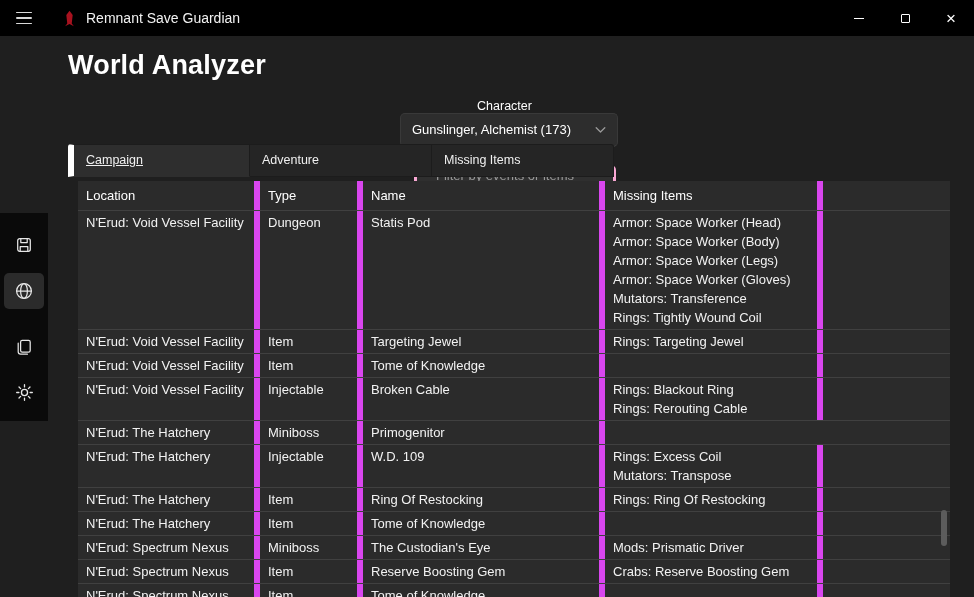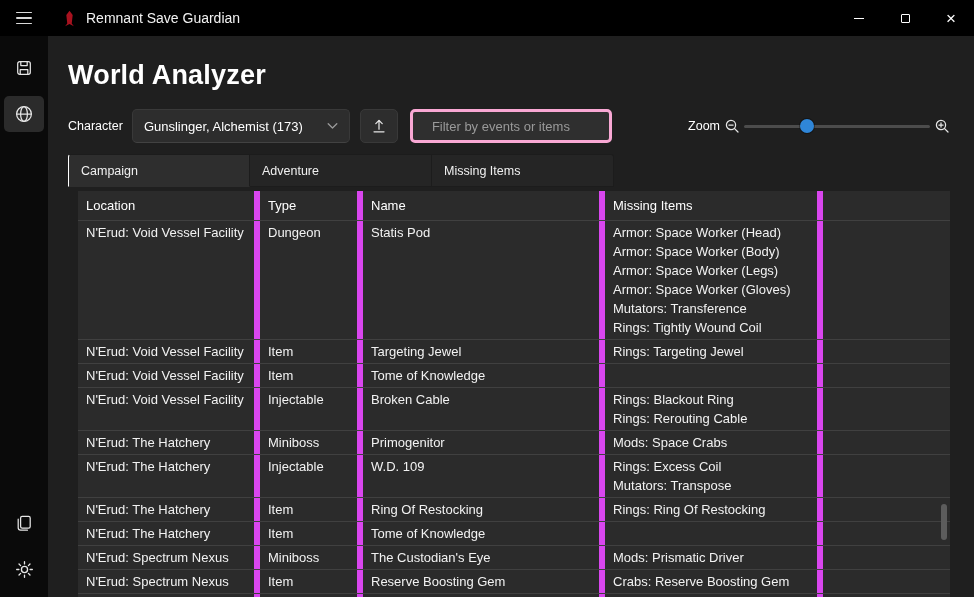--- a/index.html
+++ b/index.html
@@ -14,51 +14,51 @@
   .hamburger .bars i { display:block; height:1.5px; background:#d9d9d9; border-radius:1px; }
   .app-id { display:flex; align-items:center; gap:9px; margin-left:14px; }
   .app-title { font-size:14px; color:#f2f2f2; }
   .win-controls { margin-left:auto; display:flex; height:36px; }
   .win-btn { width:46px; height:36px; display:flex; align-items:center; justify-content:center; background:none; border:none; color:#fff; cursor:pointer; }
   .glyph-min { width:10px; height:1px; background:#fff; display:block; }
   .glyph-max { width:9px; height:9px; border:1px solid #fff; border-radius:1px; display:block; }
   .glyph-close { font-size:17px; line-height:1; color:#fff; font-weight:300; }
 
   
-  .body { flex:1; display:flex; min-height:0; }
+  .body { flex:1; display:flex; min-height:0;align-items:center; }
   .sidebar { flex:0 0 48px; background:#0a0a0a; display:flex; flex-direction:column; align-items:center; padding:14px 0 10px; gap:10px; }
   .side-btn { width:40px; height:36px; border:none; background:none; border-radius:5px; display:flex; align-items:center; justify-content:center; cursor:pointer; }
   .side-btn.active { background:#2b2b2b; }
   .side-spacer { flex:1; }
   .icon-stroke { stroke:#e6e6e6; fill:none; stroke-width:1.25; stroke-linecap:round; stroke-linejoin:round; }
   .icon-gray  { stroke:#9a9a9a; fill:none; stroke-width:1.3; stroke-linecap:round; stroke-linejoin:round; }
 
   .main { flex:1; min-width:0; display:flex; flex-direction:column; padding:0 24px 0 20px; }
   h1.page-title { font-size:27px; font-weight:600; letter-spacing:.2px; margin:24px 0 18px; }
 
   
-  .controls-row { display:flex; align-items:center; height:34px; margin-bottom:11px; }
+  .controls-row { display:flex; align-items:center; height:34px; margin-bottom:11px;flex-direction:column; }
   .char-label { font-size:12.5px; margin-right:9px; white-space:nowrap; }
   .dropdown { width:218px; height:34px; background:#2d2d2d; border:1px solid #393939; border-bottom-color:#424242; border-radius:5px; display:flex; align-items:center; padding:16px 11px; cursor:pointer; }
   .dropdown .dd-text { font-size:13px; flex:1; white-space:nowrap; overflow:hidden; }
   .sq-btn { width:38px; height:34px; margin-left:10px; background:#2d2d2d; border:1px solid #393939; border-radius:5px; display:flex; align-items:center; justify-content:center; cursor:pointer; }
   .filter-box { width:202px; height:34px; margin-left:12px; background:#2f2f2f; border:3px solid #f9a8d4; border-radius:5px; display:flex; align-items:center; padding:0 10px; gap:9px; }
   .filter-box input { flex:1; background:transparent; border:none; outline:none; color:#eee; font-size:13px; font-family:"Liberation Sans", sans-serif; }
   .filter-box input::placeholder { color:#9a9a9a; }
 
   .zoom-cluster { margin-left:auto; display:flex; align-items:center; gap:4px; }
   .zoom-label { font-size:12.5px; }
   .slider { position:relative; width:186px; height:16px; cursor:pointer; }
   .slider .track { position:absolute; left:0; right:0; top:7px; height:3px; background:#4c4c4c; border-radius:2px; }
   .slider .thumb { position:absolute; top:1px; width:14px; height:14px; border-radius:50%; background:#2f86d8; box-shadow:0 0 0 1px rgba(0,0,0,.35); }
 
   
   .tabs { display:flex; width:546px; margin-bottom:4px; }
   .tab { width:182px; height:33px; display:flex; align-items:center; padding:0 12px; font-size:12.5px; color:#f0f0f0; background:#252525; border:1px solid #1c1c1c; border-left:none; cursor:pointer; }
-  .tab:first-child { border-left:1px solid #ffffff; border-top-left-radius:3px; }
+  .tab:first-child { border-left:6px solid #ffffff; border-top-left-radius:3px;text-decoration:underline; }
   .tab:last-child { border-top-right-radius:3px; }
   .tab.active { background:#2e2e2e; border-bottom-color:#2e2e2e; }
 
   
   .table-wrap { flex:1; margin-left:10px; background:#2b2b2b; position:relative; overflow:hidden; min-height:0; }
   .trow { display:grid; grid-template-columns:182px 103px 242px 218px 1fr; border-bottom:1px solid #404040; }
   .tcell { padding:2px 8px; font-size:13px; line-height:19px; border-right:6px solid #d946ef; min-height:21px; }
   .tcell:last-child { border-right:none; }
   .thead .tcell { height:29px; display:flex; align-items:center; padding-top:0; padding-bottom:0; color:#fff; }
   .tbody-row .tcell { color:#f2f2f2; }
@@ -237,23 +237,20 @@
                 <div class="mi">Rings: Blackout Ring</div>
                 <div class="mi">Rings: Rerouting Cable</div>
               </div>
     <div class="tcell"></div>
   </div>
 
   <div class="trow tbody-row">
     <div class="tcell">N'Erud: The Hatchery</div>
     <div class="tcell">Miniboss</div>
     <div class="tcell">Primogenitor</div>
-    <div class="tcell">
-                <div class="mi">Mods: Space Crabs</div>
-              </div>
     <div class="tcell"></div>
   </div>
 
   <div class="trow tbody-row">
     <div class="tcell">N'Erud: The Hatchery</div>
     <div class="tcell">Injectable</div>
     <div class="tcell">W.D. 109</div>
     <div class="tcell">
                 <div class="mi">Rings: Excess Coil</div>
                 <div class="mi">Mutators: Transpose</div>

